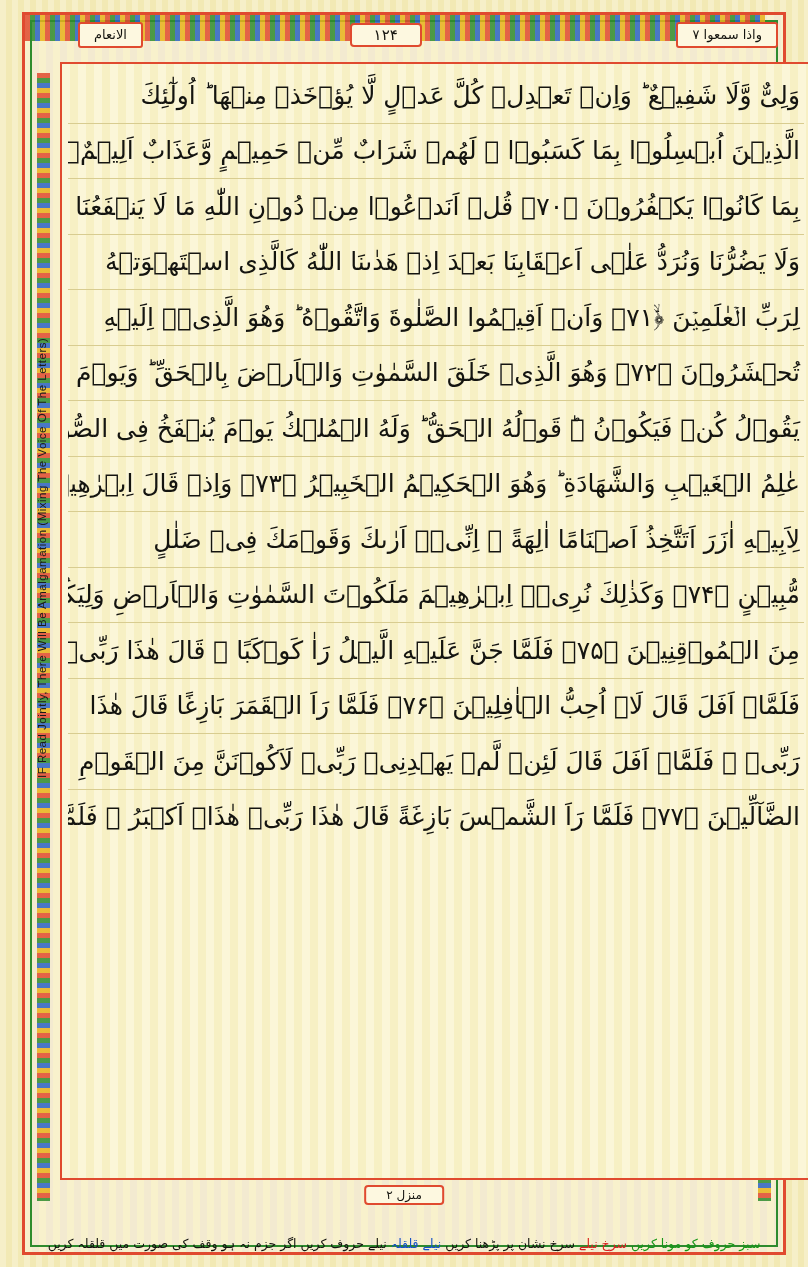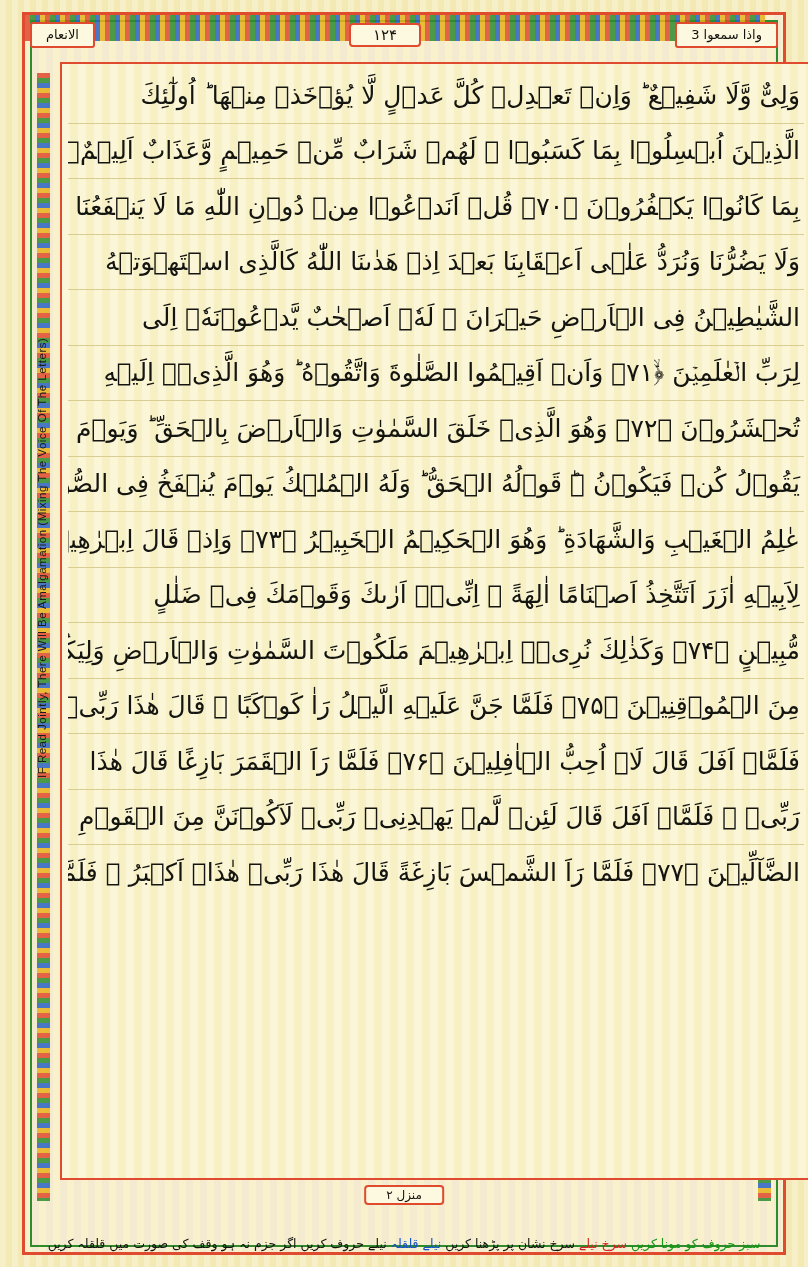--- a/index.html
+++ b/index.html
@@ -76,20 +76,21 @@
   .hdr-box{
     border:2px solid #e04a2f;
     background:#fdf8e0;
     padding:1px 14px;
     font-size:13px;
     color:#14140f;
     direction:rtl;
     border-radius:3px;
     line-height:1.5;
     white-space:nowrap;
+    margin-left:48px;
   }
   .hdr-center{
     border:2px solid #e04a2f;
     background:#fdf8e0;
     padding:1px 22px;
     font-size:15px;
     border-radius:4px;
     color:#14140f;
     font-family:Liberation Serif, serif;
   }
@@ -191,35 +192,34 @@
   <div class="frame-inner"></div>
   <div class="orn-strip orn-left"></div>
   <div class="orn-strip orn-right"></div>
   <div class="orn-top"></div>
   <div class="orn-bottom"></div>
 </div>
 
 <div class="header-band">
   <div class="hdr-box">الانعام</div>
   <div class="hdr-center">۱۲۴</div>
-  <div class="hdr-box">واذا سمعوا 3</div>
+  <div class="hdr-box">واذا سمعوا ۷</div>
 </div>
 
 <div class="side-note">IF Read Jointly, There Will Be Amalgamation (Mixing The Voice Of The Letters)</div>
 
 <div class="marker m1">سورة الانعام مکیة</div>
 <div class="marker m2">ع ۱۰</div>
 <div class="marker m3">ربع الحزب</div>
 
 <div class="text-panel">
   <div class="ayah-line">وَلِیٌّ وَّلَا شَفِیۡعٌ ؕ وَاِنۡ تَعۡدِلۡ كُلَّ عَدۡلٍ لَّا یُؤۡخَذۡ مِنۡهَا ؕ اُولٰٓئِكَ</div>
   <div class="ayah-line">الَّذِیۡنَ اُبۡسِلُوۡا بِمَا كَسَبُوۡا ۚ لَهُمۡ شَرَابٌ مِّنۡ حَمِیۡمٍ وَّعَذَابٌ اَلِیۡمٌۢ</div>
   <div class="ayah-line">بِمَا كَانُوۡا یَكۡفُرُوۡنَ ﴿۷۰﴾ قُلۡ اَنَدۡعُوۡا مِنۡ دُوۡنِ اللّٰهِ مَا لَا یَنۡفَعُنَا</div>
   <div class="ayah-line">وَلَا یَضُرُّنَا وَنُرَدُّ عَلٰۤی اَعۡقَابِنَا بَعۡدَ اِذۡ هَدٰىنَا اللّٰهُ كَالَّذِی اسۡتَهۡوَتۡهُ</div>
-  <div class="ayah-line">الشَّیٰطِیۡنُ فِی الۡاَرۡضِ حَیۡرَانَ ۪ لَهٗۤ اَصۡحٰبٌ یَّدۡعُوۡنَهٗۤ اِلَی</div>
   <div class="ayah-line">لِرَبِّ الۡعٰلَمِیۡنَ ﴿ۙ۷۱﴾ وَاَنۡ اَقِیۡمُوا الصَّلٰوةَ وَاتَّقُوۡهُ ؕ وَهُوَ الَّذِیۡۤ اِلَیۡهِ</div>
   <div class="ayah-line">تُحۡشَرُوۡنَ ﴿۷۲﴾ وَهُوَ الَّذِیۡ خَلَقَ السَّمٰوٰتِ وَالۡاَرۡضَ بِالۡحَقِّ ؕ وَیَوۡمَ</div>
   <div class="ayah-line">یَقُوۡلُ كُنۡ فَیَكُوۡنُ ۬ؕ قَوۡلُهُ الۡحَقُّ ؕ وَلَهُ الۡمُلۡكُ یَوۡمَ یُنۡفَخُ فِی الصُّوۡرِ ؕ</div>
   <div class="ayah-line">عٰلِمُ الۡغَیۡبِ وَالشَّهَادَةِ ؕ وَهُوَ الۡحَكِیۡمُ الۡخَبِیۡرُ ﴿۷۳﴾ وَاِذۡ قَالَ اِبۡرٰهِیۡمُ</div>
   <div class="ayah-line">لِاَبِیۡهِ اٰزَرَ اَتَتَّخِذُ اَصۡنَامًا اٰلِهَةً ۚ اِنِّیۡۤ اَرٰىكَ وَقَوۡمَكَ فِیۡ ضَلٰلٍ</div>
   <div class="ayah-line">مُّبِیۡنٍ ﴿۷۴﴾ وَكَذٰلِكَ نُرِیۡۤ اِبۡرٰهِیۡمَ مَلَكُوۡتَ السَّمٰوٰتِ وَالۡاَرۡضِ وَلِیَكُوۡنَ</div>
   <div class="ayah-line">مِنَ الۡمُوۡقِنِیۡنَ ﴿۷۵﴾ فَلَمَّا جَنَّ عَلَیۡهِ الَّیۡلُ رَاٰ كَوۡكَبًا ۚ قَالَ هٰذَا رَبِّیۡ ۚ</div>
   <div class="ayah-line">فَلَمَّاۤ اَفَلَ قَالَ لَاۤ اُحِبُّ الۡاٰفِلِیۡنَ ﴿۷۶﴾ فَلَمَّا رَاَ الۡقَمَرَ بَازِغًا قَالَ هٰذَا</div>
   <div class="ayah-line">رَبِّیۡ ۚ فَلَمَّاۤ اَفَلَ قَالَ لَئِنۡ لَّمۡ یَهۡدِنِیۡ رَبِّیۡ لَاَكُوۡنَنَّ مِنَ الۡقَوۡمِ</div>
   <div class="ayah-line">الضَّآلِّیۡنَ ﴿۷۷﴾ فَلَمَّا رَاَ الشَّمۡسَ بَازِغَةً قَالَ هٰذَا رَبِّیۡ هٰذَاۤ اَكۡبَرُ ۚ فَلَمَّاۤ</div>

